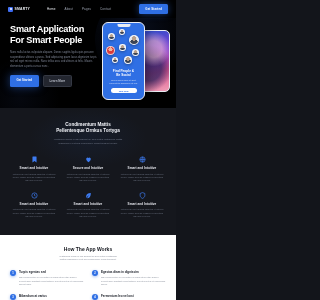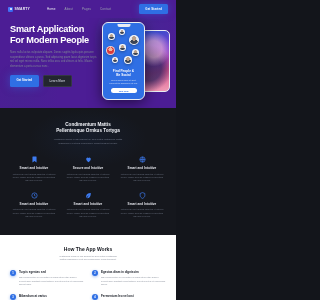--- a/index.html
+++ b/index.html
@@ -2,21 +2,21 @@
 <html><head>
 <meta charset="utf-8">
 <style>
   * { box-sizing: border-box; margin: 0; padding: 0; }
   html, body {
     width: 176px; height: 300px;
     font-family: "Liberation Sans", sans-serif;
     background: #13151b;
     overflow: hidden;
   }
-  .page { width: 176px; height: 300px; position: relative; background: #4c1d95; }
+  .page { width: 176px; height: 300px; position: relative; background: #000000; }
 
   
   .nav {
     height: 18px; display: flex; align-items: center;
     padding: 0 8px; position: relative; z-index: 5;
   }
   .brand { display: flex; align-items: center; gap: 1.5px; }
   .brand-mark {
     width: 5px; height: 5px; border-radius: 1px;
     background: linear-gradient(135deg,#4d7cfe,#3461e8);
@@ -194,21 +194,21 @@
       <span class="nav-link">Pages</span>
       <span class="nav-link">Contact</span>
     </div>
     <div class="nav-cta">Get Started</div>
   </div>
 
   <div class="hero">
     <div class="hero-inner">
       <div class="hero-title">
         <span>Smart Application</span>
-        <span class="l2">For Modern People</span>
+        <span class="l2">For Smart People</span>
       </div>
       <div class="hero-sub">
         <p>Nunc nulla luctus vulputate aliquam. Donec sagittis ligula quis posuere suspendisse ultrices a purus. Sed adipiscing quam lacus dignissim turpis nisl vel eget mi nec nulla. Nunc tellus arcu sed ultrices at felis. Mauris elementum a porta cursus nunc.</p>
       </div>
       <div class="hero-btns">
         <span class="btn-primary">Get Started</span>
         <span class="btn-ghost">Learn More</span>
       </div>
     </div>
 

